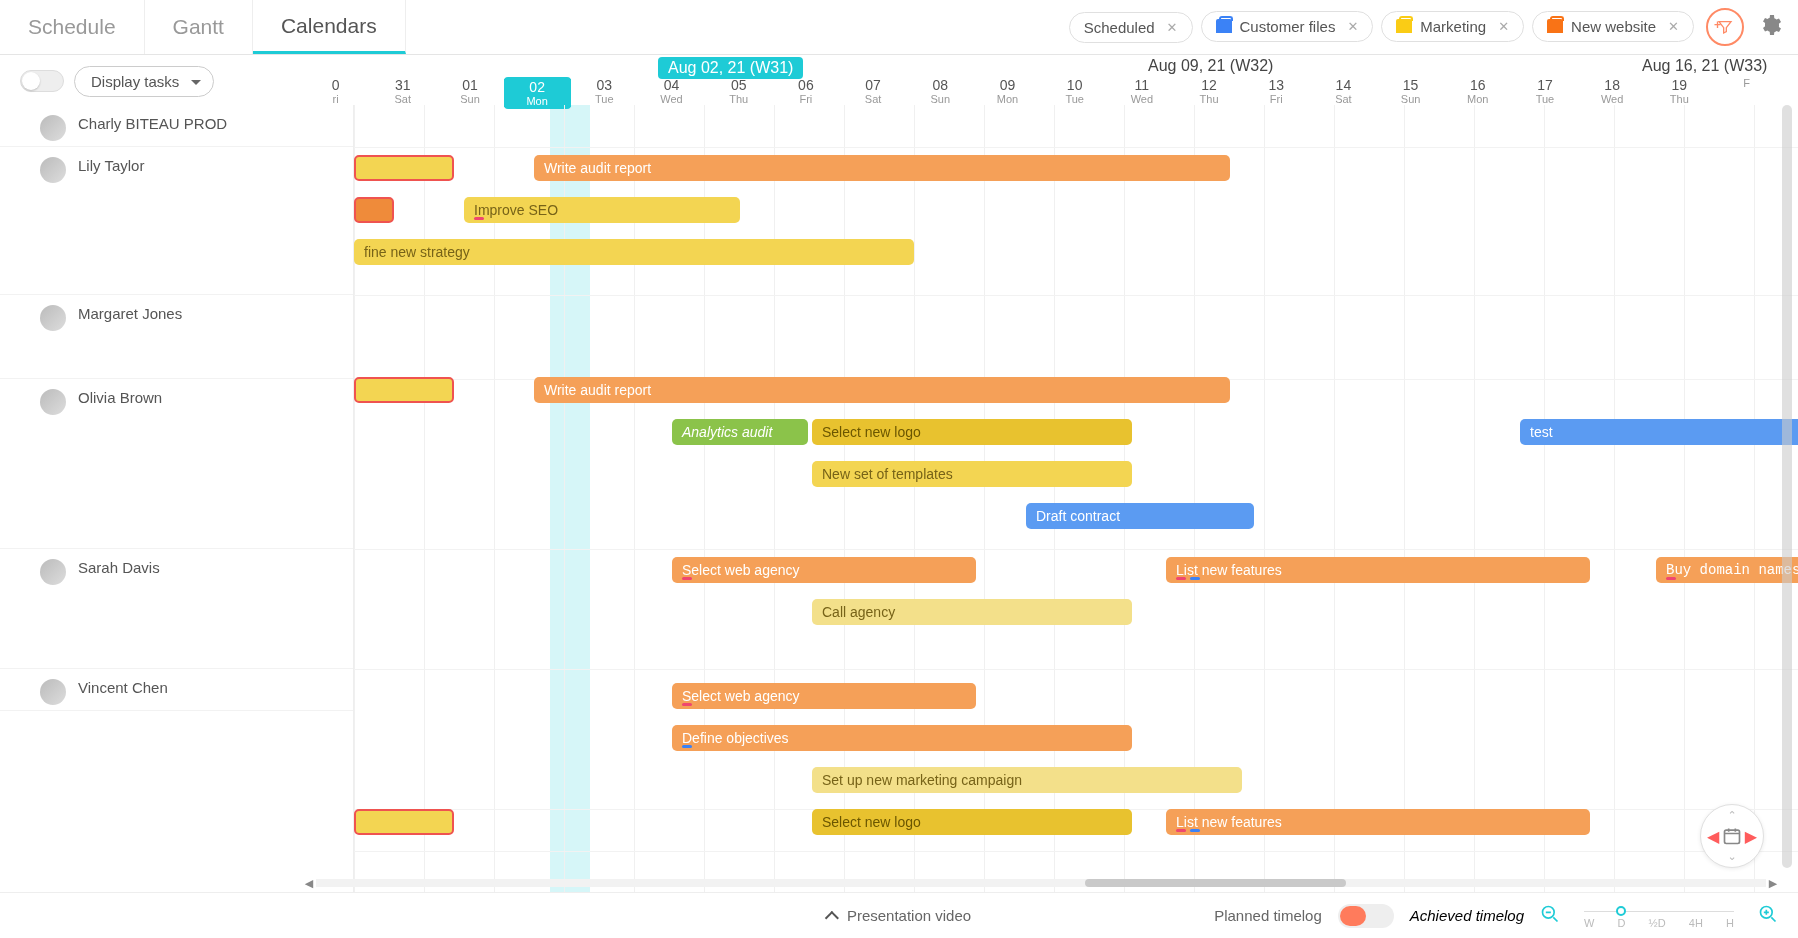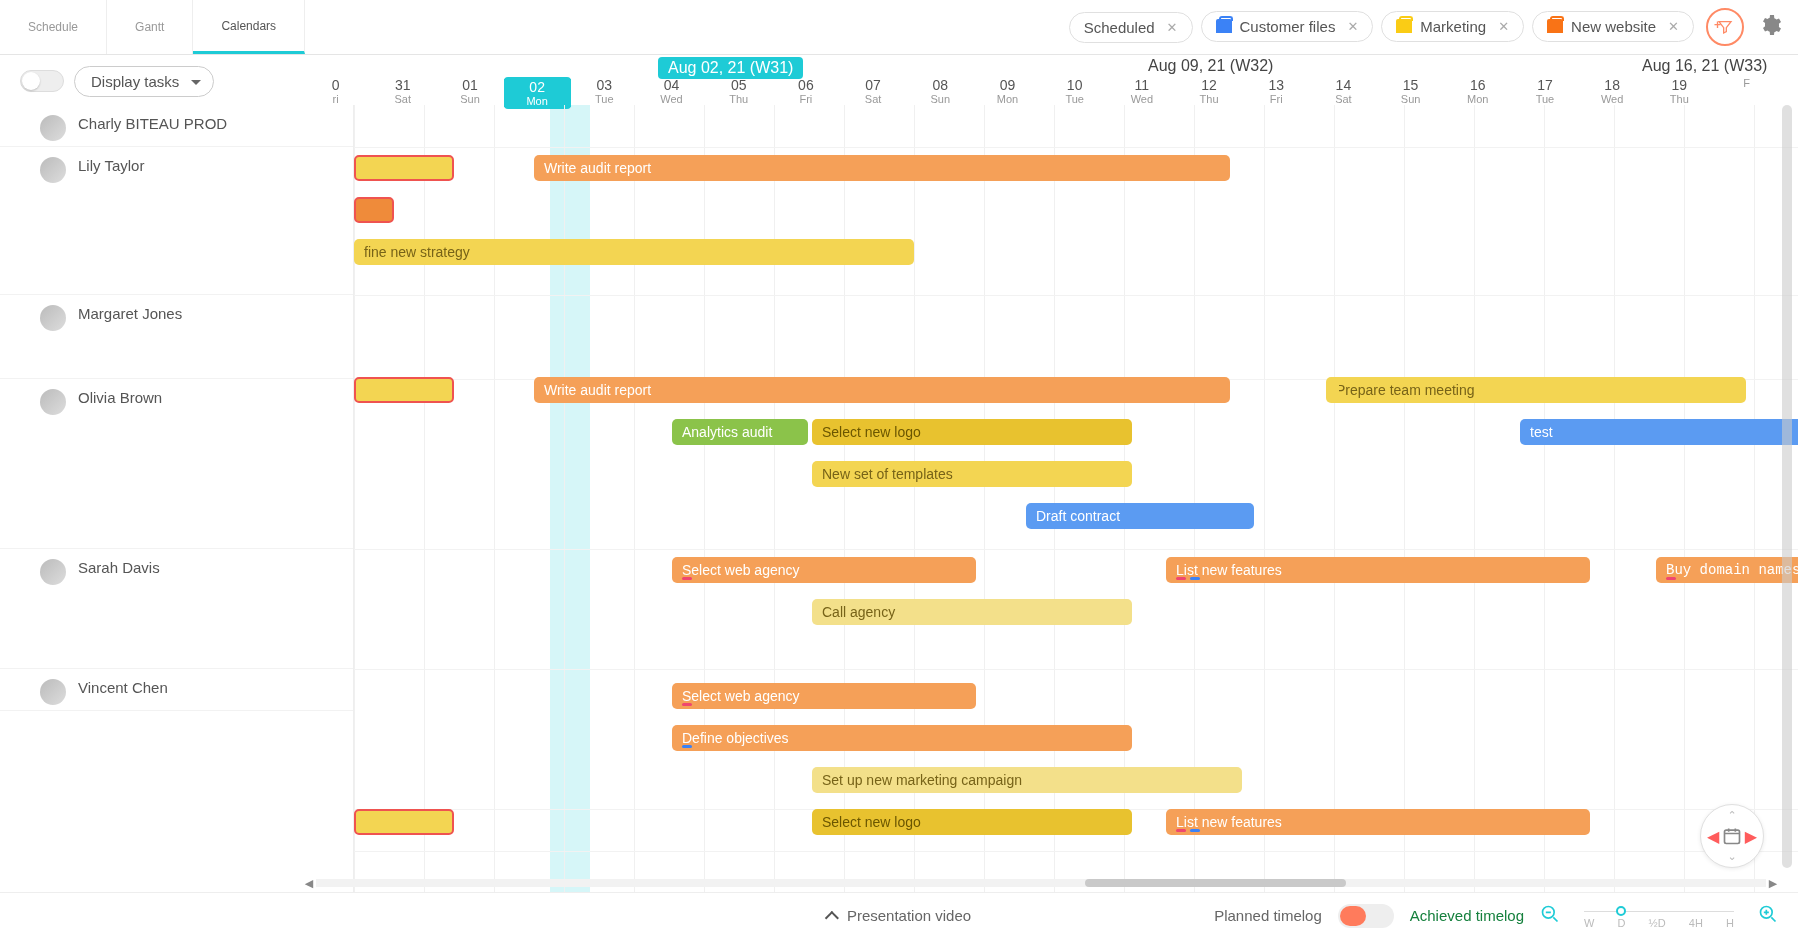--- a/index.html
+++ b/index.html
@@ -1,21 +1,21 @@
 <!DOCTYPE html>
 <html><head>
 <meta charset="utf-8">
 <style>
   * { box-sizing: border-box; margin: 0; padding: 0; font-family: -apple-system, BlinkMacSystemFont, "Segoe UI", sans-serif; }
   body { background: #fff; color: #444; width: 1798px; height: 938px; overflow: hidden; position: relative; }
 
   
   .header { display: flex; align-items: center; height: 55px; border-bottom: 1px solid #e5e5e5; padding: 0 16px 0 0; }
   .tabs { display: flex; height: 100%; }
-  .tab { padding: 0 28px; display: flex; align-items: center; color: #999; font-size: 12px; cursor: pointer; border-right: 1px solid #eee; }
+  .tab { padding: 0 28px; display: flex; align-items: center; color: #999; font-size: 21px; cursor: pointer; border-right: 1px solid #eee; }
   .tab.active { color: #555; border-bottom: 3px solid #1ecbd6; }
   .header-spacer { flex: 1; }
   .chip { display: inline-flex; align-items: center; gap: 8px; background: #fff; border: 1px solid #e0e0e0; border-radius: 20px; padding: 6px 14px; margin-left: 8px; font-size: 15px; color: #555; cursor: pointer; }
   .chip .x { color: #aaa; font-size: 13px; margin-left: 4px; }
   .chip-icon { width: 16px; height: 14px; border-radius: 2px 2px 0 0; position: relative; }
   .chip-icon::before { content:""; position:absolute; top:-3px; left:3px; width:10px; height:3px; border:2px solid currentColor; border-bottom:none; border-radius:3px 3px 0 0; }
   .ci-blue  { background:#3b82f6; color:#3b82f6; }
   .ci-yellow{ background:#facc15; color:#facc15; }
   .ci-orange{ background:#f97316; color:#f97316; }
   .filter-btn { width:38px; height:38px; border:2px solid #ff8a65; border-radius:50%; display:flex; align-items:center; justify-content:center; margin-left:12px; cursor:pointer; position:relative; }
@@ -52,21 +52,21 @@
   .grid { flex:1; position:relative; overflow:hidden; }
   .vline { position:absolute; top:0; bottom:0; width:1px; background:#f0f0f0; }
   .today-col { position:absolute; top:0; bottom:0; width:40px; background:rgba(30,203,214,0.18); }
 
   .bar { position:absolute; height:26px; border-radius:5px; display:flex; align-items:center; padding:0 10px; font-size:14px; color:#fff; overflow:hidden; white-space:nowrap; cursor:pointer; }
   .bar.orange { background:#f5a058; }
   .bar.orange-dk { background:#ef8b3a; }
   .bar.yellow { background:#f3d552; color:#776318; }
   .bar.yellow-lt { background:#f3e08a; color:#776318; }
   .bar.yellow-dk { background:#e8c22f; color:#6b5600; }
-  .bar.green  { background:#8bc34a; }
+  .bar.green  { background:#8bc34a;font-style:italic; }
   .bar.blue   { background:#5b9bf2; }
   .bar.red-border { border:2px solid #ef5350; }
   .bar .dot-r { width:10px; height:3px; background:#ef476f; position:absolute; bottom:3px; left:10px; border-radius:2px; }
   .bar .dot-b { width:10px; height:3px; background:#3b82f6; position:absolute; bottom:3px; left:10px; border-radius:2px; }
   .bar .dot-r2 { left:24px; }
   .bar.arrowL::before { content:""; position:absolute; left:-13px; top:0; border:13px solid transparent; border-right-color:inherit; border-right:13px solid #f3d552; }
   .bar.arrowR::after  { content:""; position:absolute; right:-13px; top:0; border:13px solid transparent; border-left:13px solid #f3d552; }
 
   
   .row-gap { position:absolute; left:0; right:0; border-top:1px solid #f2f2f2; }
@@ -297,25 +297,25 @@
       <div class="row-gap" style="top: 42px;"></div>
       <div class="row-gap" style="top: 190px;"></div>
       <div class="row-gap" style="top: 274px;"></div>
       <div class="row-gap" style="top: 444px;"></div>
       <div class="row-gap" style="top: 564px;"></div>
       <div class="row-gap" style="top: 704px;"></div>
       <div class="row-gap" style="top: 746px;"></div>
       <div class="bar yellow red-border" style="top: 50px; left: 0px; width: 100px;"></div>
       <div class="bar orange" style="top: 50px; left: 180px; width: 696px;">Write audit report</div>
       <div class="bar orange-dk red-border" style="top: 92px; left: 0px; width: 40px;"></div>
+      <div class="bar yellow" style="top: 92px; left: 110px; width: 276px;">Improve SEO<span class="dot-r"></span></div>
       <div class="bar yellow" style="top: 92px; left: 1452px; width: 24px;"></div>
       <div class="bar yellow" style="top: 134px; left: 0px; width: 560px;">fine new strategy</div>
       <div class="bar yellow red-border" style="top: 272px; left: 0px; width: 100px;"></div>
       <div class="bar orange" style="top: 272px; left: 180px; width: 696px;">Write audit report</div>
-      <div class="bar yellow arrowL arrowR" style="top: 272px; left: 972px; width: 420px;">Prepare team meeting</div>
       <div class="bar blue" style="top: 272px; left: 1452px; width: 24px;"></div>
       <div class="bar green" style="top: 314px; left: 318px; width: 136px;">Analytics audit</div>
       <div class="bar yellow-dk" style="top: 314px; left: 458px; width: 320px;">Select new logo</div>
       <div class="bar blue" style="top: 314px; left: 1166px; width: 310px;">test</div>
       <div class="bar yellow" style="top: 356px; left: 458px; width: 320px;">New set of templates</div>
       <div class="bar yellow" style="top: 356px; left: 1452px; width: 24px;"></div>
       <div class="bar blue" style="top: 398px; left: 672px; width: 228px;">Draft contract</div>
       <div class="bar orange" style="top: 452px; left: 318px; width: 304px;">Select web agency<span class="dot-r"></span></div>
       <div class="bar orange" style="top: 452px; left: 812px; width: 424px;">List new features<span class="dot-r"></span><span class="dot-b dot-r2"></span></div>
       <div class="bar orange" style="top: 452px; left: 1302px; width: 192px; font-family: Liberation Mono, monospace;">Buy domain names<span class="dot-r"></span></div>
@@ -351,21 +351,21 @@
 </div>
 
 <div class="footer">
   <div class="footer-center">
     <span class="chev-up"></span>
     <span>Presentation video</span>
   </div>
   <div class="footer-right">
     <span>Planned timelog</span>
     <div class="tl-toggle"></div>
-    <span style="color:#15803d;">Achieved timelog</span>
+    <span style="color:#000000;font-style:italic;">Achieved timelog</span>
     <span class="zoom-icon">
       <svg width="20" height="20" viewBox="0 0 24 24" fill="none" stroke="#1ecbd6" stroke-width="2">
           <circle cx="10" cy="10" r="7"></circle>
           <path d="M21 21l-5-5M7 10h6"></path>
         </svg>
     </span>
     <div class="zoom-slider" style="width:150px; position:relative; height:10px;">
       <div class="zoom-track"></div>
       <div class="dot"></div>
       <div style="position:absolute; top:6px; left:0; right:0; display:flex; justify-content:space-between;" id="zoom-labels">

